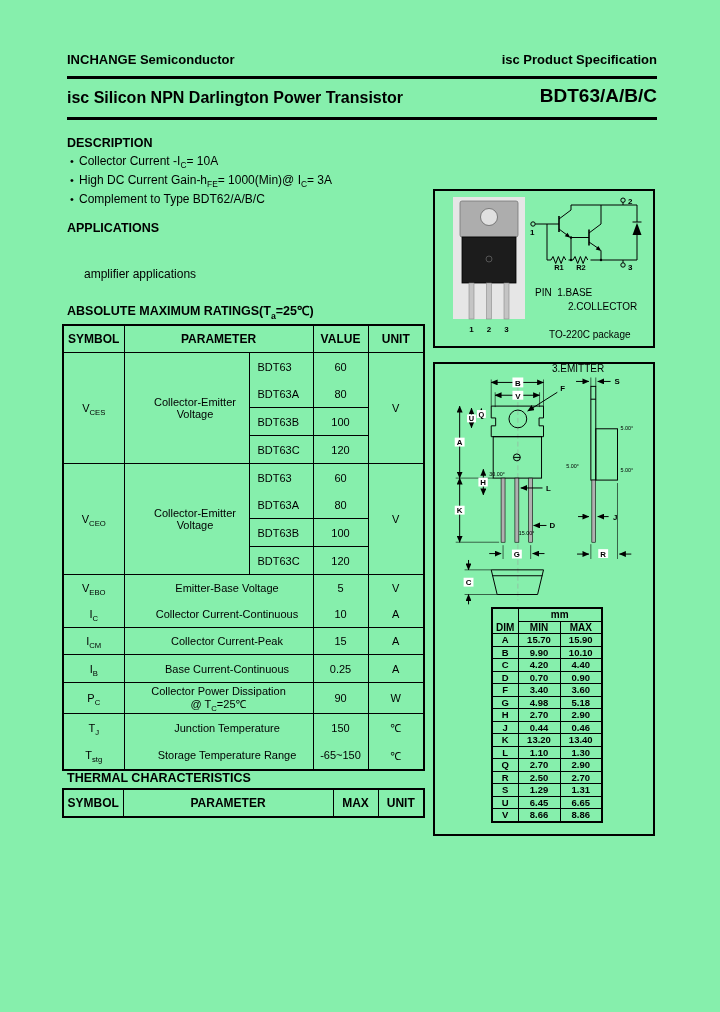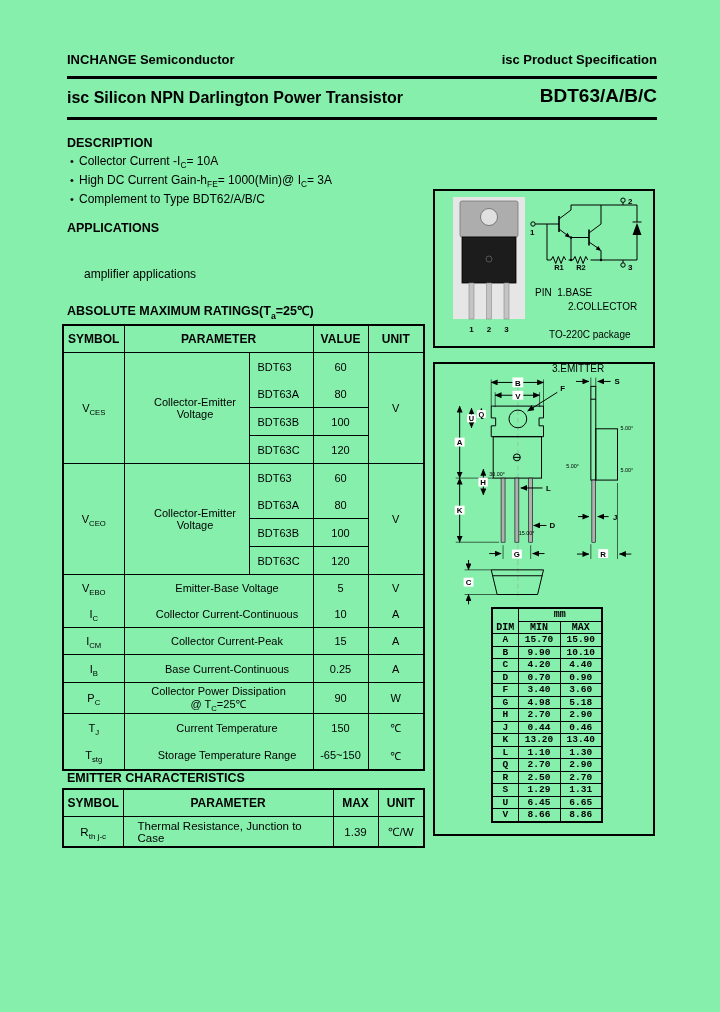--- a/index.html
+++ b/index.html
@@ -35,21 +35,21 @@
   .tt td{height:29px;}
 
   
   .pkgbox{position:absolute;left:433px;top:189px;width:222px;height:159px;
           border:2px solid #000;box-sizing:border-box;}
   .dimbox{position:absolute;left:433px;top:362px;width:222px;height:474px;
           border:2px solid #000;box-sizing:border-box;}
   .pintxt{position:absolute;font-size:10px;color:#000;white-space:pre;}
 
   
-  .dt{position:absolute;left:56px;top:243px;border:2px solid #000;font-family:Liberation Mono, monospace;}
+  .dt{position:absolute;left:56px;top:243px;border:2px solid #000;}
   .dt td,.dt th{border:1.5px solid #000;font-size:9.5px;font-weight:bold;
       text-align:center;padding:0;height:11.5px;vertical-align:middle;}
   .dt th{font-size:10px;}
   .mme{border-bottom:none !important;}
   .ntop{border-top:none !important;}
 
   svg{overflow:visible;}
   svg text{font-family:"Liberation Sans",sans-serif;fill:#000;}
   .lab{font-size:8px;font-weight:bold;}
   .lab7{font-size:7.5px;font-weight:bold;}
@@ -161,53 +161,47 @@
       <td class="h30"><span>P</span><sub>C</sub></td>
       <td class="pcp" colspan="2">
             <div>Collector Power Dissipation</div>
             <div><span>@ T</span><sub>C</sub><span>=25℃</span></div>
           </td>
       <td>90</td>
       <td>W</td>
     </tr>
     <tr>
       <td class="h27 nb"><span>T</span><sub>J</sub></td>
-      <td class="par2 nb" colspan="2">Current Temperature</td>
+      <td class="par2 nb" colspan="2">Junction Temperature</td>
       <td class="nb">150</td>
       <td class="nb">℃</td>
     </tr>
     <tr>
       <td class="h28"><span>T</span><sub>stg</sub></td>
       <td class="par2" colspan="2">Storage Temperature Range</td>
       <td>-65~150</td>
       <td>℃</td>
     </tr>
   </tbody>
     </table>
 
-  <div class="abs hdg" style="left:67px;top:771px;">EMITTER CHARACTERISTICS</div>
+  <div class="abs hdg" style="left:67px;top:771px;">THERMAL CHARACTERISTICS</div>
   <table class="tt">
     <colgroup>
         <col style="width:60px">
         <col style="width:210px">
         <col style="width:45px">
         <col style="width:46px">
       </colgroup>
     <tbody>
         <tr>
       <th>SYMBOL</th>
       <th>PARAMETER</th>
       <th>MAX</th>
       <th>UNIT</th>
-    </tr>
-    <tr>
-      <td><span>R</span><sub>th j-c</sub></td>
-      <td class="par">Thermal Resistance, Junction to Case</td>
-      <td>1.39</td>
-      <td>℃/W</td>
     </tr>
   </tbody>
     </table>
 
   <div class="pkgbox">
 
     <svg class="abs" style="left:18px;top:6px;" width="72" height="140" viewBox="0 0 72 140">
       <rect x="0" y="0" width="72" height="122" fill="#e6e6e6"></rect>
       <rect x="7" y="4" width="58" height="36" rx="2" fill="#adadad" stroke="#777" stroke-width="0.8"></rect>
       <circle cx="36" cy="20" r="8.5" fill="#e0e0e0" stroke="#666" stroke-width="0.8"></circle>

